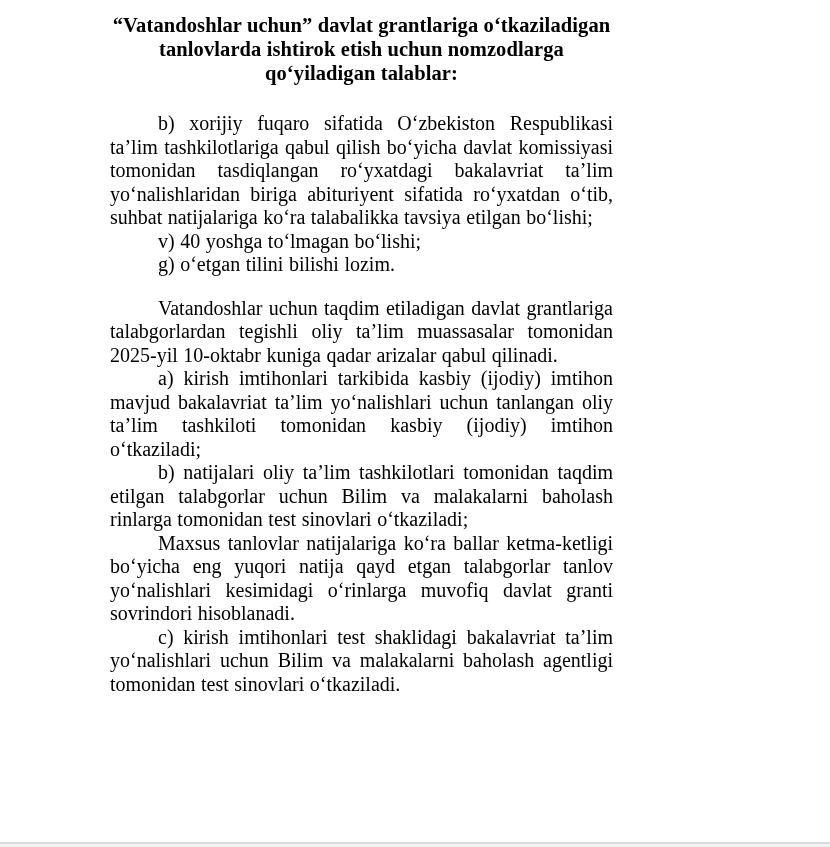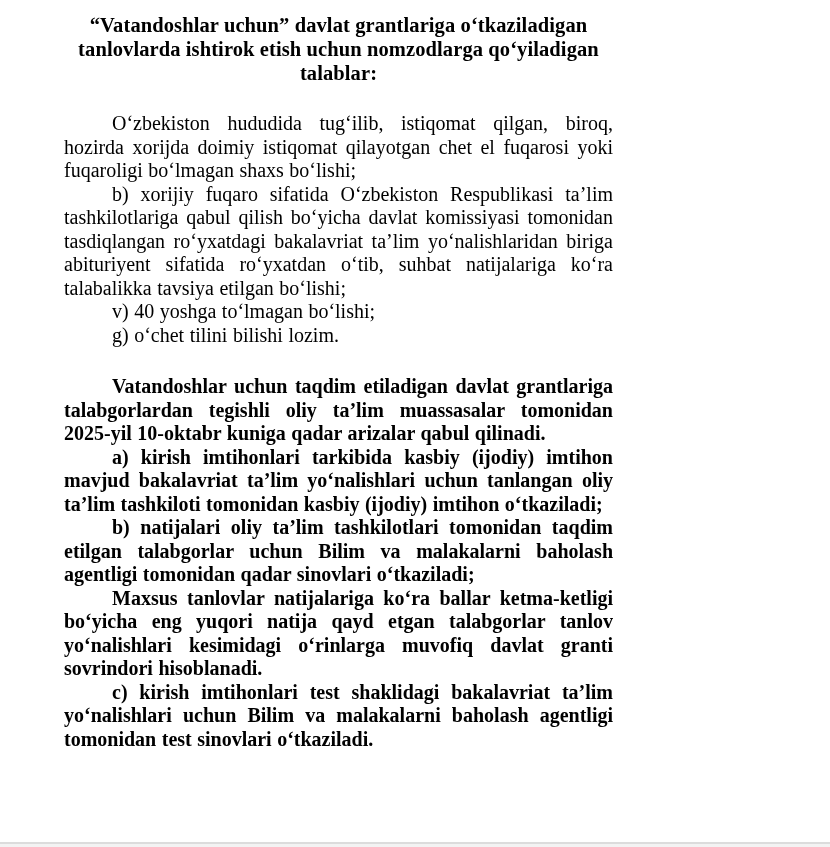--- a/index.html
+++ b/index.html
@@ -11,21 +11,21 @@
     width: 830px;
     height: 847px;
     position: relative;
     overflow: hidden;
     font-family: "Liberation Serif", serif;
     color: #000000;
   }
   .page {
     box-sizing: border-box;
     width: 688px;
-    padding: 13px 75px 0 64px;
+    padding: 13px 75px 0 110px;
     font-size: 20px;
     line-height: 23.5px;
   }
   .doc-title {
     font-size: 20.5px;
     font-weight: bold;
     text-align: center;
     line-height: 24px;
     margin: 0 0 27px 0;
     letter-spacing: 0.1px;
@@ -33,50 +33,48 @@
   .section {
     margin: 0;
   }
   .section p {
     margin: 0;
     text-align: justify;
     text-indent: 48px;
     word-spacing: 0.5px;
   }
   .section-2 {
-    margin-top: 28px;
-    font-weight: bold;
+    margin-top: 20px;
   }
   .page-edge {
     position: absolute;
     left: 0;
     right: 0;
     bottom: 0;
     height: 3px;
     background: #f3f3f3;
     border-top: 2px solid #dcdcdc;
   }
 </style>
 </head>
 <body>
 
 <div class="page">
 
   <h1 class="doc-title">“Vatandoshlar uchun” davlat grantlariga o‘tkaziladigan tanlovlarda ishtirok etish uchun nomzodlarga qo‘yiladigan talablar:</h1>
 
   <div class="section">
-    <p>O‘zbekiston hududida tug‘ilib, istiqomat qilgan, biroq, hozirda xorijda doimiy istiqomat qilayotgan chet el fuqarosi yoki fuqaroligi bo‘lmagan shaxs bo‘lishi;</p>
     <p>b) xorijiy fuqaro sifatida O‘zbekiston Respublikasi ta’lim tashkilotlariga qabul qilish bo‘yicha davlat komissiyasi tomonidan tasdiqlangan ro‘yxatdagi bakalavriat ta’lim yo‘nalishlaridan biriga abituriyent sifatida ro‘yxatdan o‘tib, suhbat natijalariga ko‘ra talabalikka tavsiya etilgan bo‘lishi;</p>
     <p>v) 40 yoshga to‘lmagan bo‘lishi;</p>
-    <p>g) o‘chet tilini bilishi lozim.</p>
+    <p>g) o‘etgan tilini bilishi lozim.</p>
   </div>
 
   <div class="section section-2">
     <p>Vatandoshlar uchun taqdim etiladigan davlat grantlariga talabgorlardan tegishli oliy ta’lim muassasalar tomonidan 2025-yil 10-oktabr kuniga qadar arizalar qabul qilinadi.</p>
     <p>a) kirish imtihonlari tarkibida kasbiy (ijodiy) imtihon mavjud bakalavriat ta’lim yo‘nalishlari uchun tanlangan oliy ta’lim tashkiloti tomonidan kasbiy (ijodiy) imtihon o‘tkaziladi;</p>
-    <p>b) natijalari oliy ta’lim tashkilotlari tomonidan taqdim etilgan talabgorlar uchun Bilim va malakalarni baholash agentligi tomonidan qadar sinovlari o‘tkaziladi;</p>
+    <p>b) natijalari oliy ta’lim tashkilotlari tomonidan taqdim etilgan talabgorlar uchun Bilim va malakalarni baholash rinlarga tomonidan test sinovlari o‘tkaziladi;</p>
     <p>Maxsus tanlovlar natijalariga ko‘ra ballar ketma-ketligi bo‘yicha eng yuqori natija qayd etgan talabgorlar tanlov yo‘nalishlari kesimidagi o‘rinlarga muvofiq davlat granti sovrindori hisoblanadi.</p>
     <p>c) kirish imtihonlari test shaklidagi bakalavriat ta’lim yo‘nalishlari uchun Bilim va malakalarni baholash agentligi tomonidan test sinovlari o‘tkaziladi.</p>
   </div>
 
 </div>
 
 <div class="page-edge"></div>
 
 </body></html>

